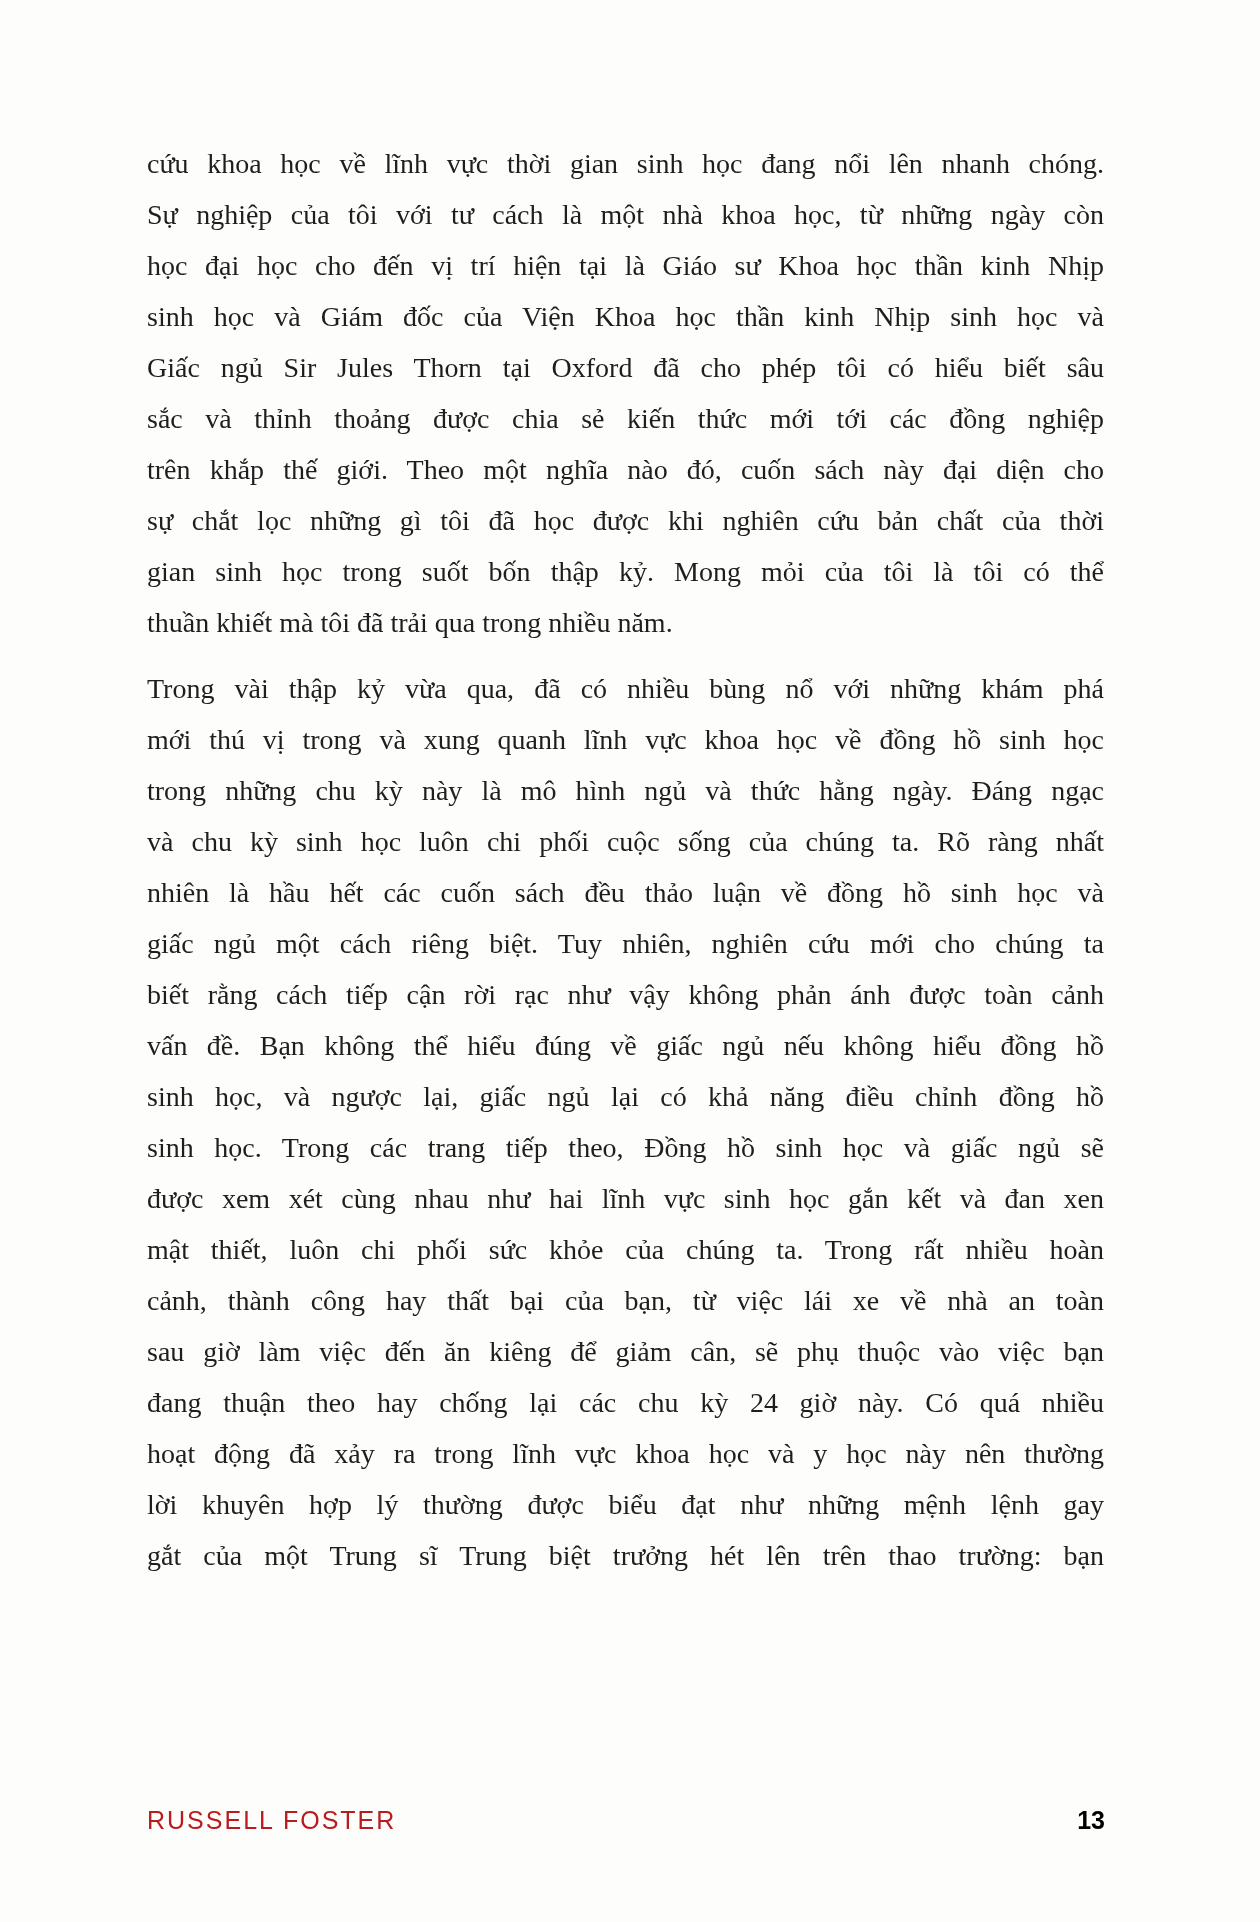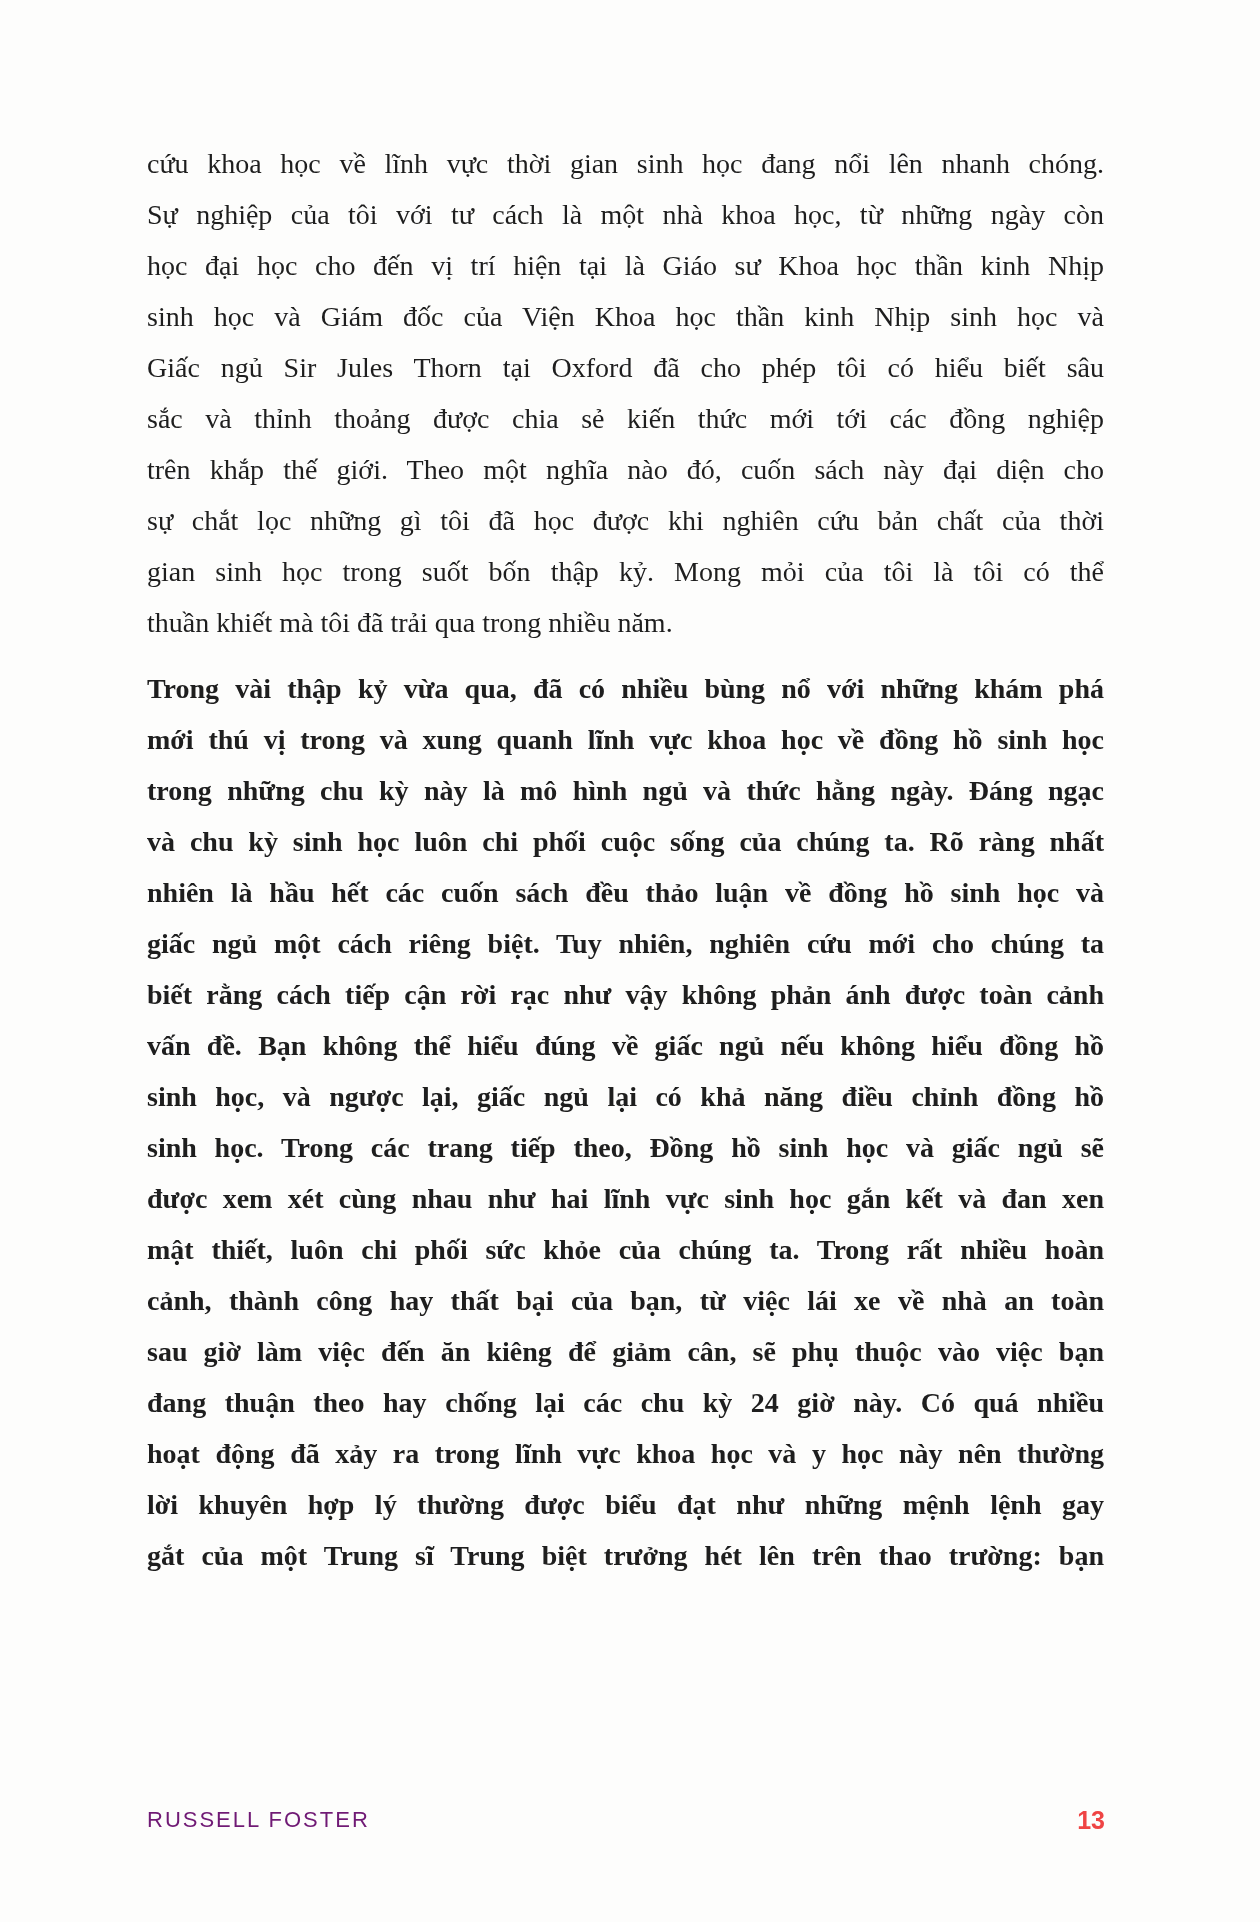--- a/index.html
+++ b/index.html
@@ -20,21 +20,21 @@
   .content {
     position: absolute;
     left: 147px;
     top: 138px;
     width: 957px;
   }
   .paragraph {
     margin: 0 0 15px 0;
     padding: 0;
   }
-  .paragraph:last-child { margin-bottom: 0; font-weight: bold; }
+  .paragraph:last-child { margin-bottom: 0; }
   .line {
     font-size: 28px;
     line-height: 51px;
     height: 51px;
     overflow: hidden;
     text-align: justify;
     text-align-last: justify;
     text-justify: inter-word;
     white-space: normal;
   }
@@ -50,29 +50,29 @@
     left: 147px;
     right: 155px;
     top: 1802px;
     height: 36px;
     display: flex;
     justify-content: space-between;
     align-items: center;
     font-family: "Liberation Sans", "DejaVu Sans", sans-serif;
   }
   .footer .author {
-    font-size: 22px;
+    font-size: 25px;
     letter-spacing: 2px;
     font-weight: 400;
-    color: #701a75;
+    color: #b91c1c;
   }
   .footer .pagenum {
     font-size: 25px;
     font-weight: 700;
-    color: #ef4444;
+    color: #000000;
     text-align: center;
   }
 </style>
 </head>
 <body>
 
 <div class="page">
   <div class="content">
       <div class="paragraph">
         <div class="line">cứu khoa học về lĩnh vực thời gian sinh học đang nổi lên nhanh chóng.</div>

